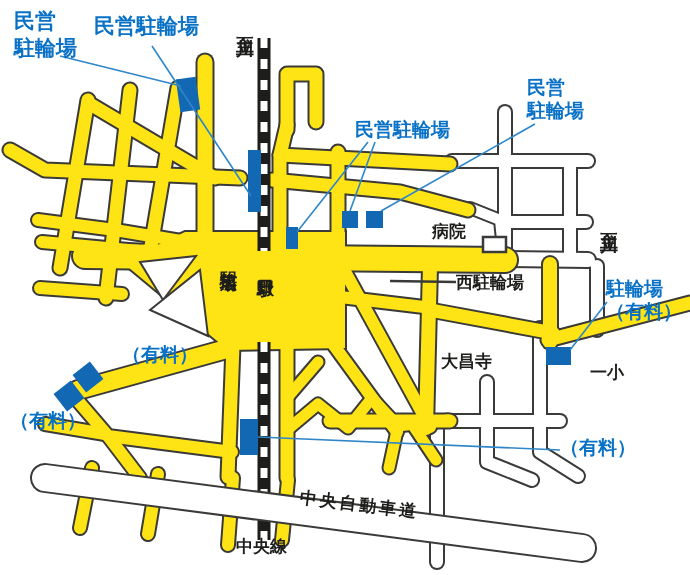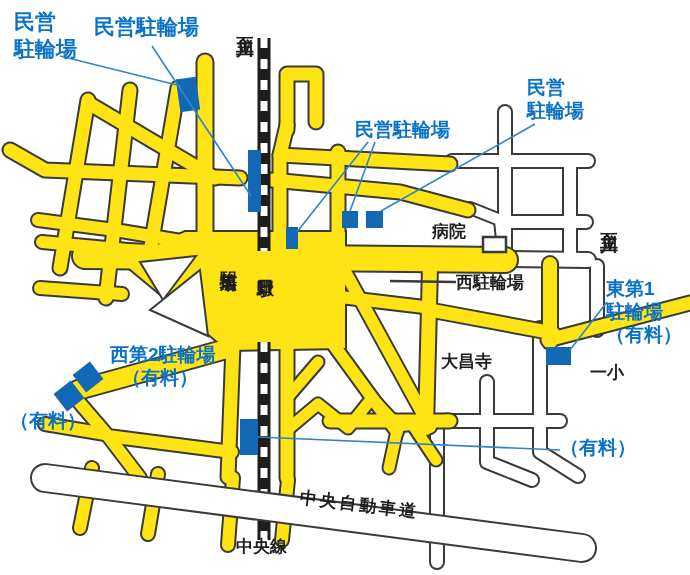--- a/index.html
+++ b/index.html
@@ -1,20 +1,20 @@
 <!DOCTYPE html>
 <html style="--road-yellow: #ffe415; --outline: #3a3a38; --railway-black: #1d1d1b; --parking-blue: #1268b3; --label-blue: #0a72c6; --leader-blue: #2e86c8;"><head>
 <meta charset="utf-8">
 <style>
   html,body{margin:0;padding:0;background:#ffffff;}
   .map{position:relative;width:690px;height:575px;background:#fff;overflow:hidden;
        font-family:"Liberation Sans","DejaVu Sans",sans-serif;}
   .map svg{position:absolute;left:0;top:0;}
   .lbl{position:absolute;font-weight:700;color:var(--label-blue);white-space:nowrap;}
-  .lbl .ln{display:block;}
+  .lbl .ln{display:block;font-family:Liberation Serif, serif;}
   .b21{font-size:21px;line-height:27px;}
   .b19{font-size:19px;line-height:23px;}
   .k{color:#1d1d1b;font-weight:600;}
   .k17{font-size:17px;line-height:19px;}
   .k18{font-size:18px;line-height:20px;}
   .v{writing-mode:vertical-rl;text-orientation:upright;letter-spacing:1px;}
   .ind{padding-left:12px;}
   .rot{transform:rotate(7deg);transform-origin:left top;letter-spacing:3px;}
   
   .wo{fill:none;stroke:var(--outline);stroke-linecap:round;stroke-linejoin:round;}
@@ -186,26 +186,24 @@
     <span class="ln">民営駐輪場</span>
   </div>
   <div class="lbl b19" style="left:355px;top:118px">
     <span class="ln">民営駐輪場</span>
   </div>
   <div class="lbl b19" style="left:527px;top:76px">
     <span class="ln">民営</span>
     <span class="ln">駐輪場</span>
   </div>
   <div class="lbl b19" style="left:606px;top:277px">
-    <span class="ln">東第1</span>
     <span class="ln">駐輪場</span>
     <span class="ln">（有料）</span>
   </div>
   <div class="lbl b19" style="left:110px;top:343px">
-    <span class="ln">西第2駐輪場</span>
     <span class="ln ind">（有料）</span>
   </div>
   <div class="lbl b19" style="left:10px;top:409px">
     <span class="ln">（有料）</span>
   </div>
   <div class="lbl b19" style="left:560px;top:436px">
     <span class="ln">（有料）</span>
   </div>
 
   <div class="lbl k k18 v" style="left:235px;top:22px">

